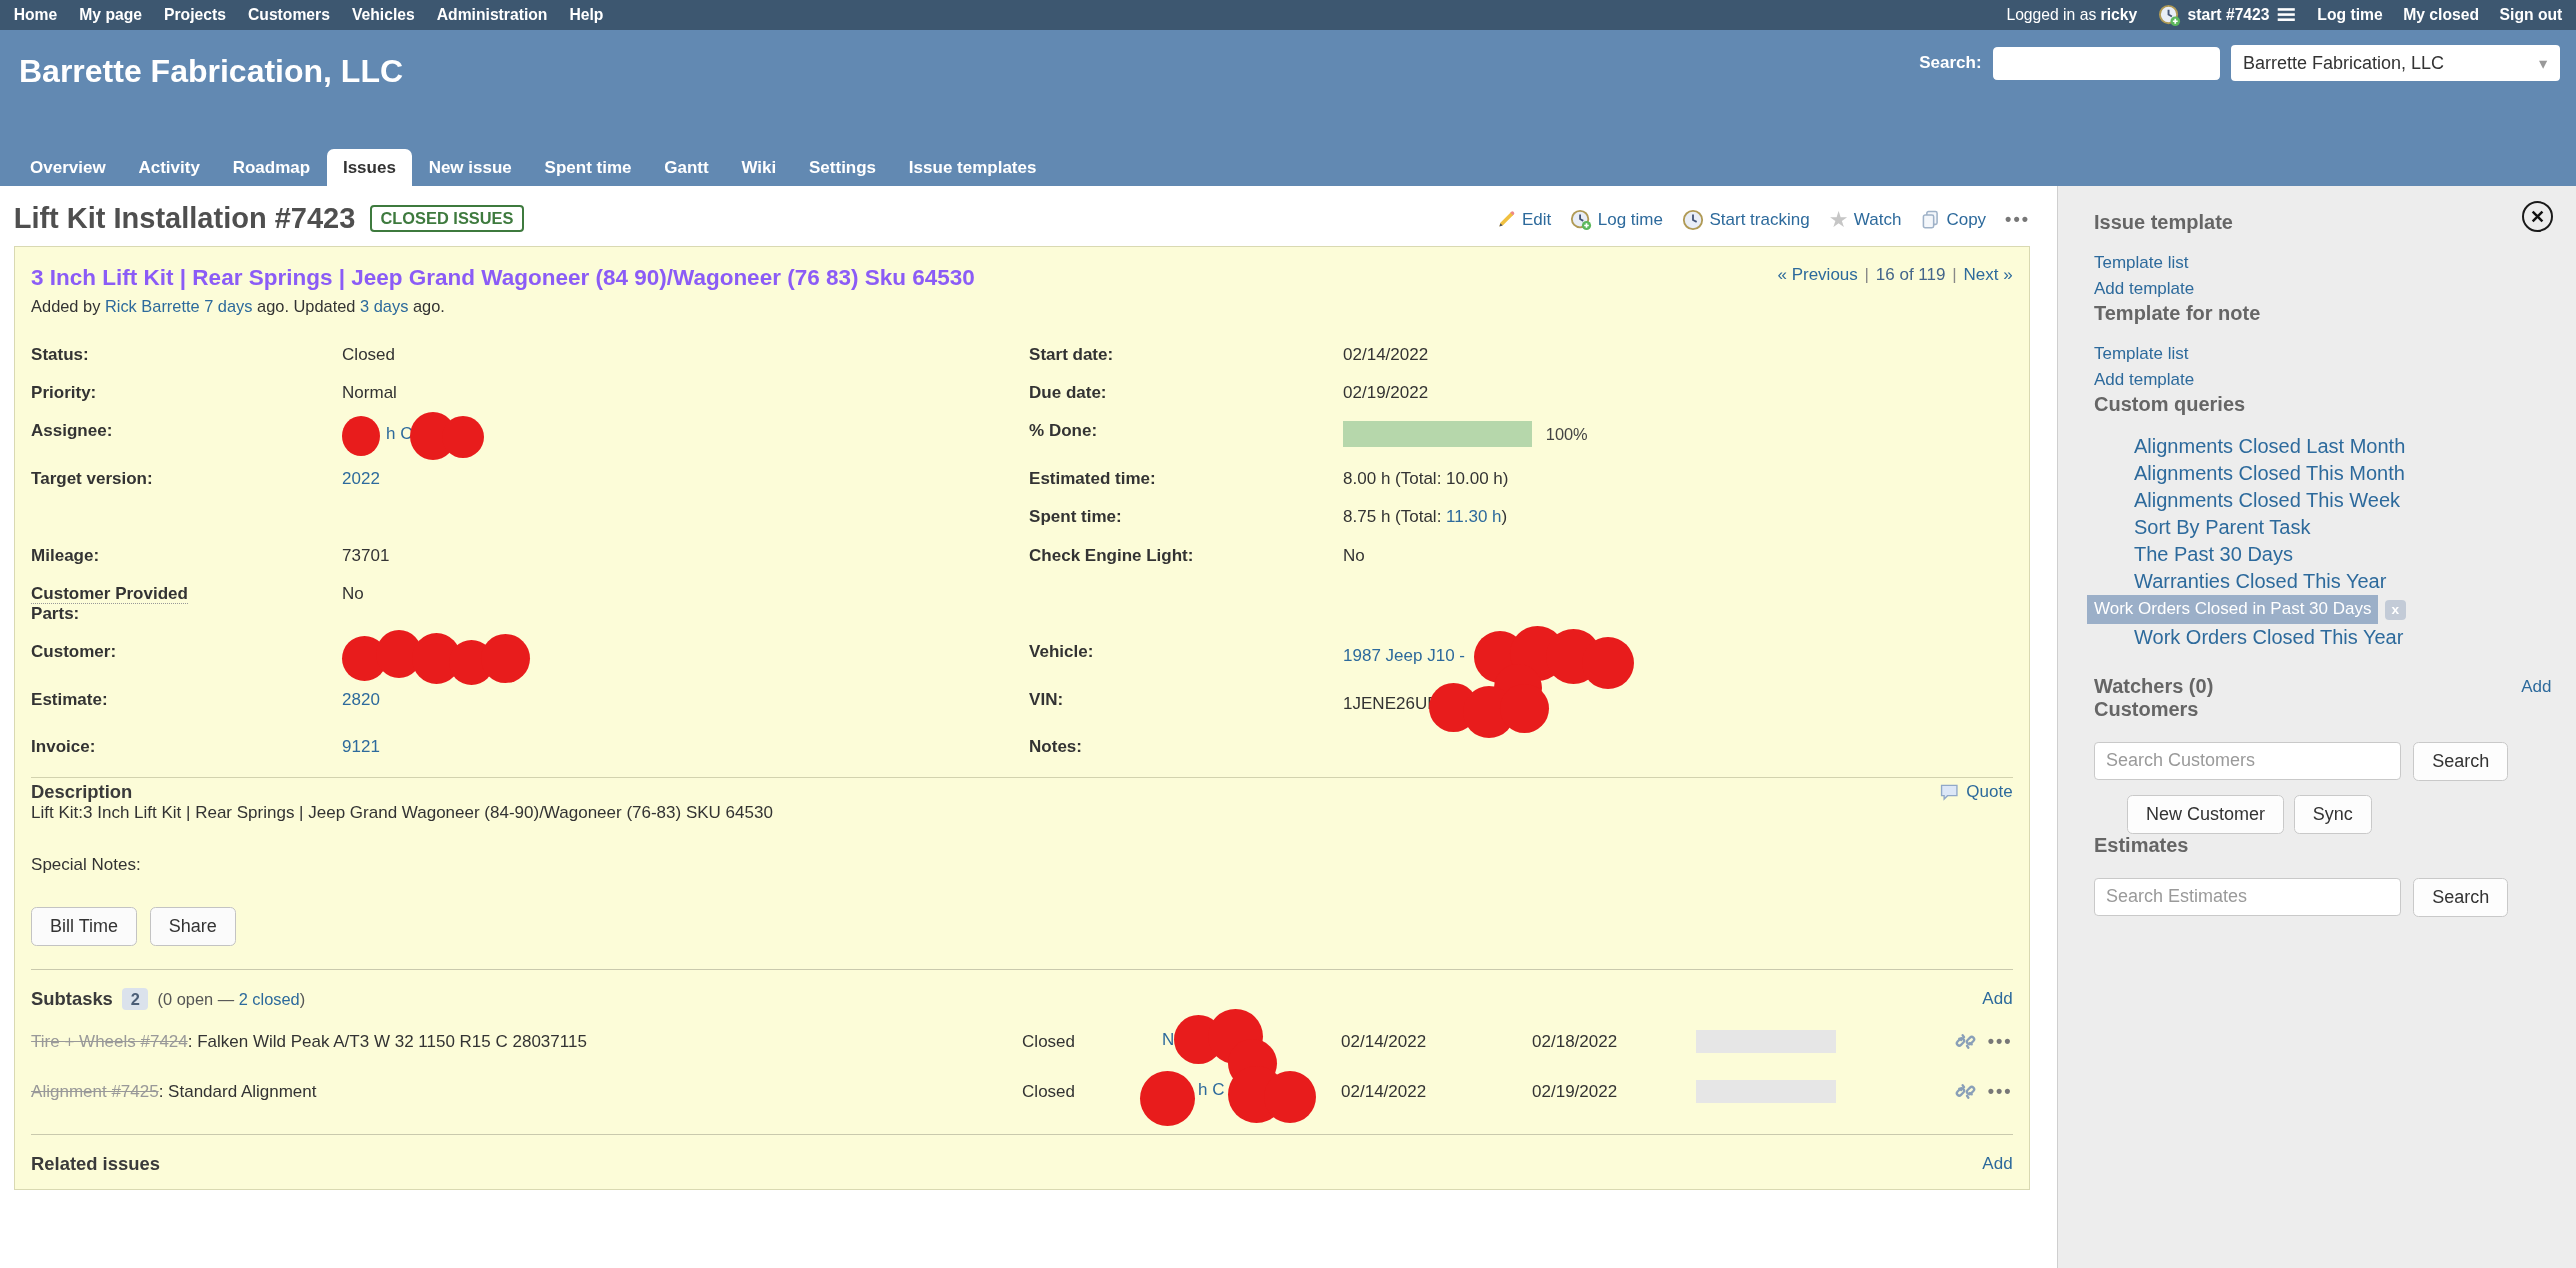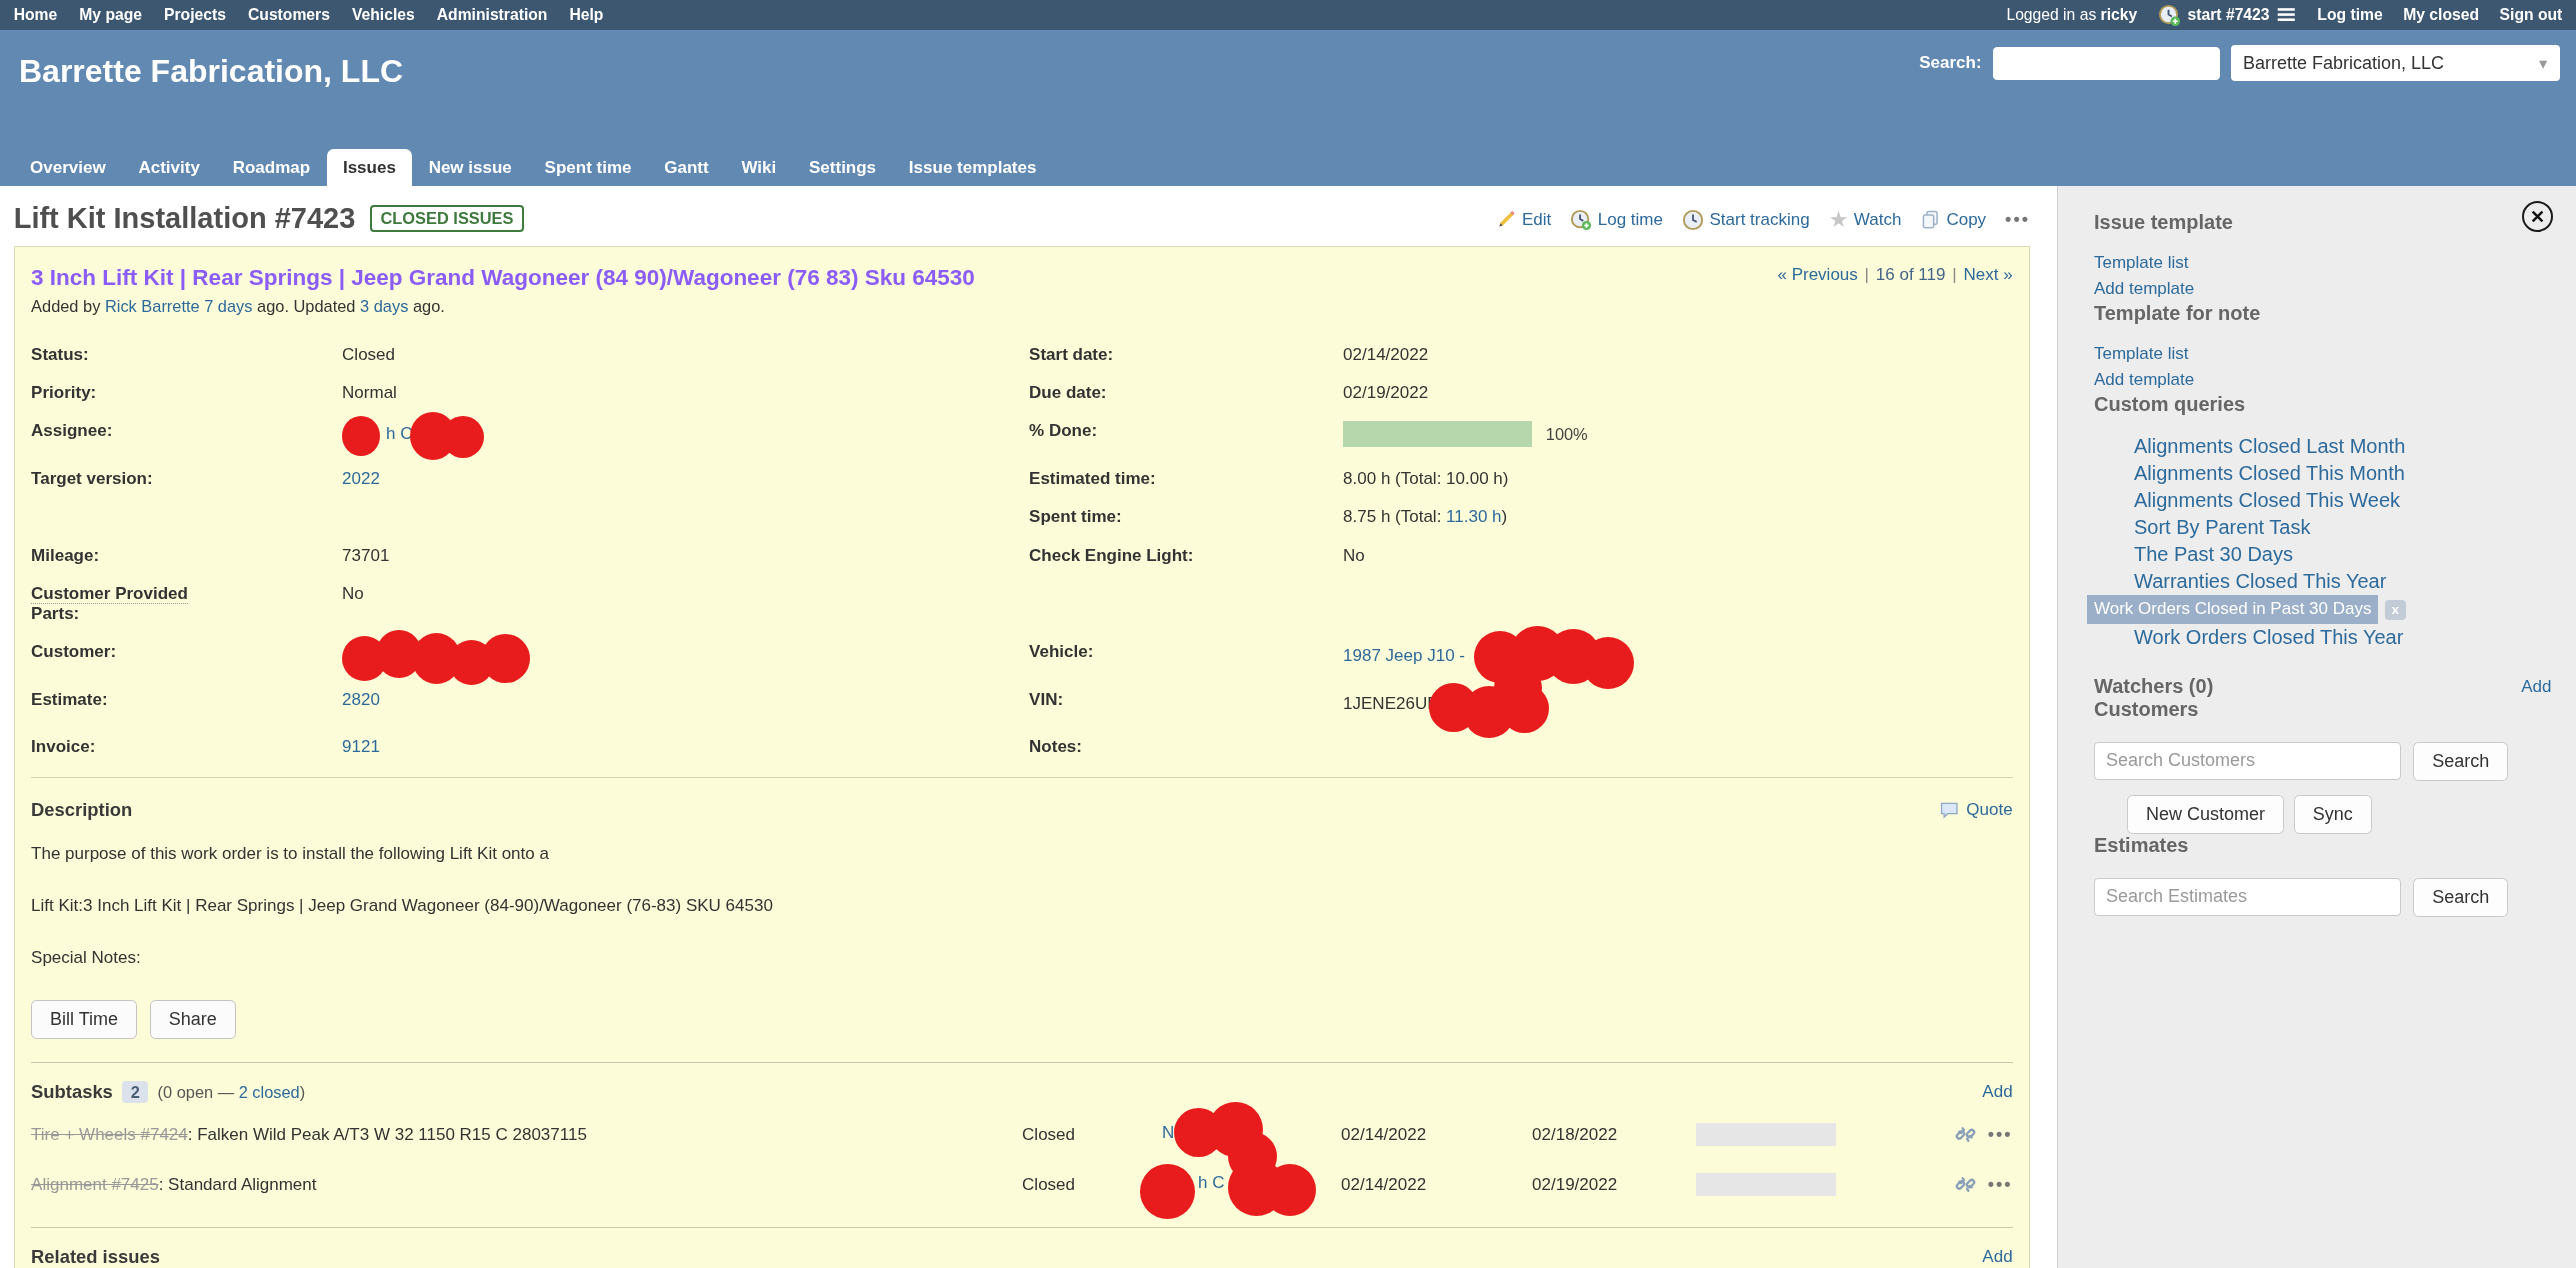--- a/index.html
+++ b/index.html
@@ -65,21 +65,21 @@
   .bar-done { display:inline-block; width:189px; height:26px; background:#b6d7ab; vertical-align:middle; margin-right:13.7px; }
   .pct { font-size:16.4px; color:#444; vertical-align:middle; }
 
   
   .redact { position:relative; display:inline-block; height:29px; vertical-align:middle; }
   .blob { position:absolute; background:#e81c1c; border-radius:50%; }
   .frag { position:absolute; color:#2d6a9c; }
 
   
   .desc-sep { border-top:0.7px solid #d2d2ae; margin-top:1.4px; }
-  .desc-head { display:flex; justify-content:space-between; align-items:center; margin-top:21px; }
+  .desc-head { display:flex; justify-content:space-between; align-items:center; margin-top:3px; }
   .desc-head .h { font-size:18.4px; font-weight:bold; color:#3a3a3a; }
   .quote { display:flex; align-items:center; gap:6.8px; font-size:17px; }
   .desc p { font-size:17px; margin:0 0 32px 0; }
   .desc p.first { margin-top:23px; }
   .btn { display:inline-block; background:#fbfbfb; border:0.7px solid #c3c3c3; border-radius:5.5px;
     padding:8.2px 18px; font-size:18px; color:#333; cursor:pointer; margin-right:9.6px; }
 
   hr.section { border:none; border-top:0.7px solid #c9c9ad; margin:23px 0 0; }
 
   
@@ -362,21 +362,20 @@
       <div class="desc-head">
         <span class="h">Description</span>
         <span class="quote">
           <svg class="icon" width="20.5" height="20.5" viewBox="0 0 24 24">
             <path d="M3 4h18v12H10l-4 4v-4H3z" fill="#dce7f7" stroke="#90a8c8" stroke-width="1.6"></path>
           </svg>
             <a>Quote</a>
         </span>
       </div>
       <div class="desc">
-        <p class="first">The purpose of this work order is to install the following Lift Kit onto a</p>
         <p>Lift Kit:3 Inch Lift Kit | Rear Springs | Jeep Grand Wagoneer (84-90)/Wagoneer (76-83) SKU 64530</p>
         <p>Special Notes:</p>
         <span class="btn">Bill Time</span>
         <span class="btn">Share</span>
       </div>
 
       <hr class="section">
       <div class="sub-head">
         <span class="h">Subtasks</span>
         <span class="cnt-badge">2</span>

